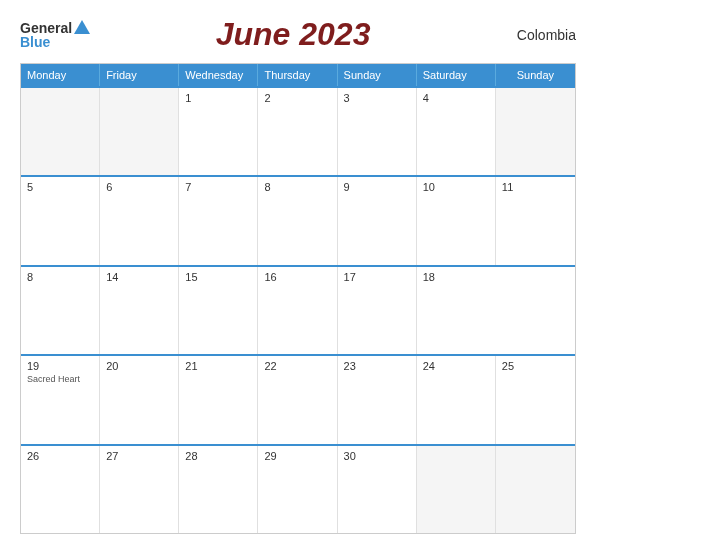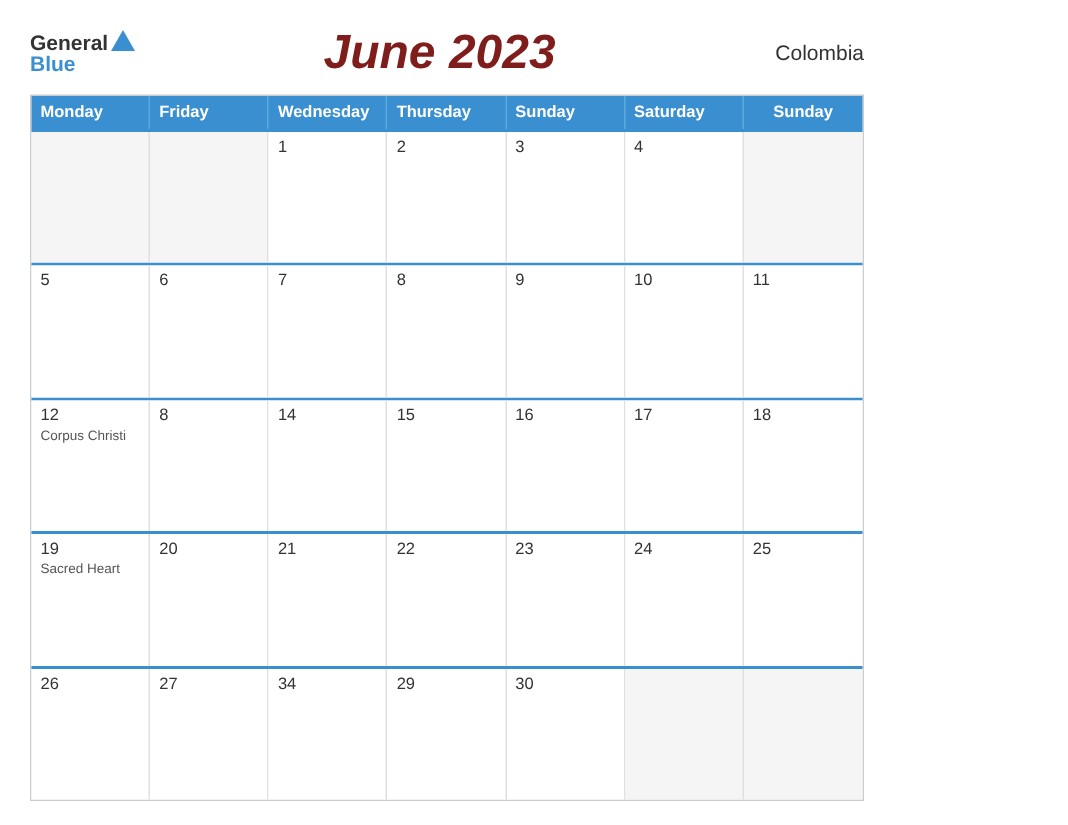--- a/index.html
+++ b/index.html
@@ -79,21 +79,21 @@
       border: 1px solid #ccc;
     }
     .calendar-header {
       display: grid;
       grid-template-columns: repeat(7, 1fr);
       background: #3a8fd1;
     }
     .calendar-header-cell {
       color: #fff;
       font-size: 11px;
-      font-weight: bold;
+      font-weight: normal;
       text-align: left;
       padding: 5px 6px;
       border-right: 1px solid #5aaade;
     }
     .calendar-header-cell:last-child {
       border-right: none;
       text-align: center;
     }
     .calendar-body {
       flex: 1;
@@ -200,24 +200,20 @@
         <div class="calendar-cell">
             <span class="cell-date">10</span>
           </div>
         <div class="calendar-cell">
             <span class="cell-date">11</span>
           </div>
       </div>
 
       <div class="calendar-week">
         <div class="calendar-cell">
-            <span class="cell-date">12</span>
-            <span class="cell-holiday">Corpus Christi</span>
-          </div>
-        <div class="calendar-cell">
             <span class="cell-date">8</span>
           </div>
         <div class="calendar-cell">
             <span class="cell-date">14</span>
           </div>
         <div class="calendar-cell">
             <span class="cell-date">15</span>
           </div>
         <div class="calendar-cell">
             <span class="cell-date">16</span>
@@ -256,21 +252,21 @@
       </div>
 
       <div class="calendar-week">
         <div class="calendar-cell">
             <span class="cell-date">26</span>
           </div>
         <div class="calendar-cell">
             <span class="cell-date">27</span>
           </div>
         <div class="calendar-cell">
-            <span class="cell-date">34</span>
+            <span class="cell-date">28</span>
           </div>
         <div class="calendar-cell">
             <span class="cell-date">29</span>
           </div>
         <div class="calendar-cell">
             <span class="cell-date">30</span>
           </div>
         <div class="calendar-cell empty"></div>
         <div class="calendar-cell empty"></div>
       </div>

